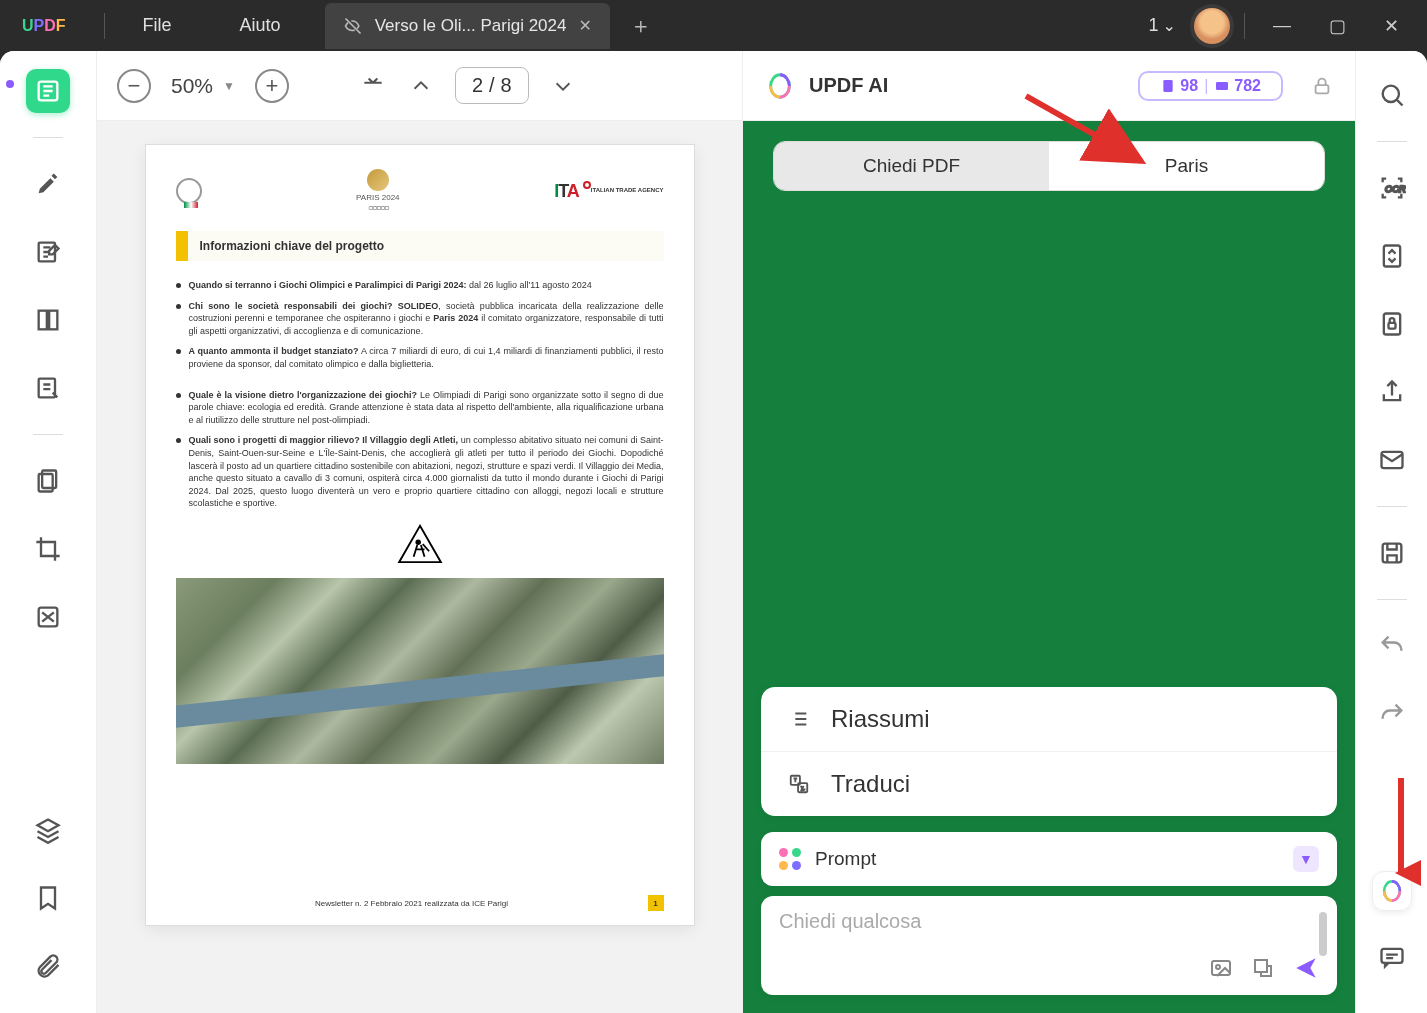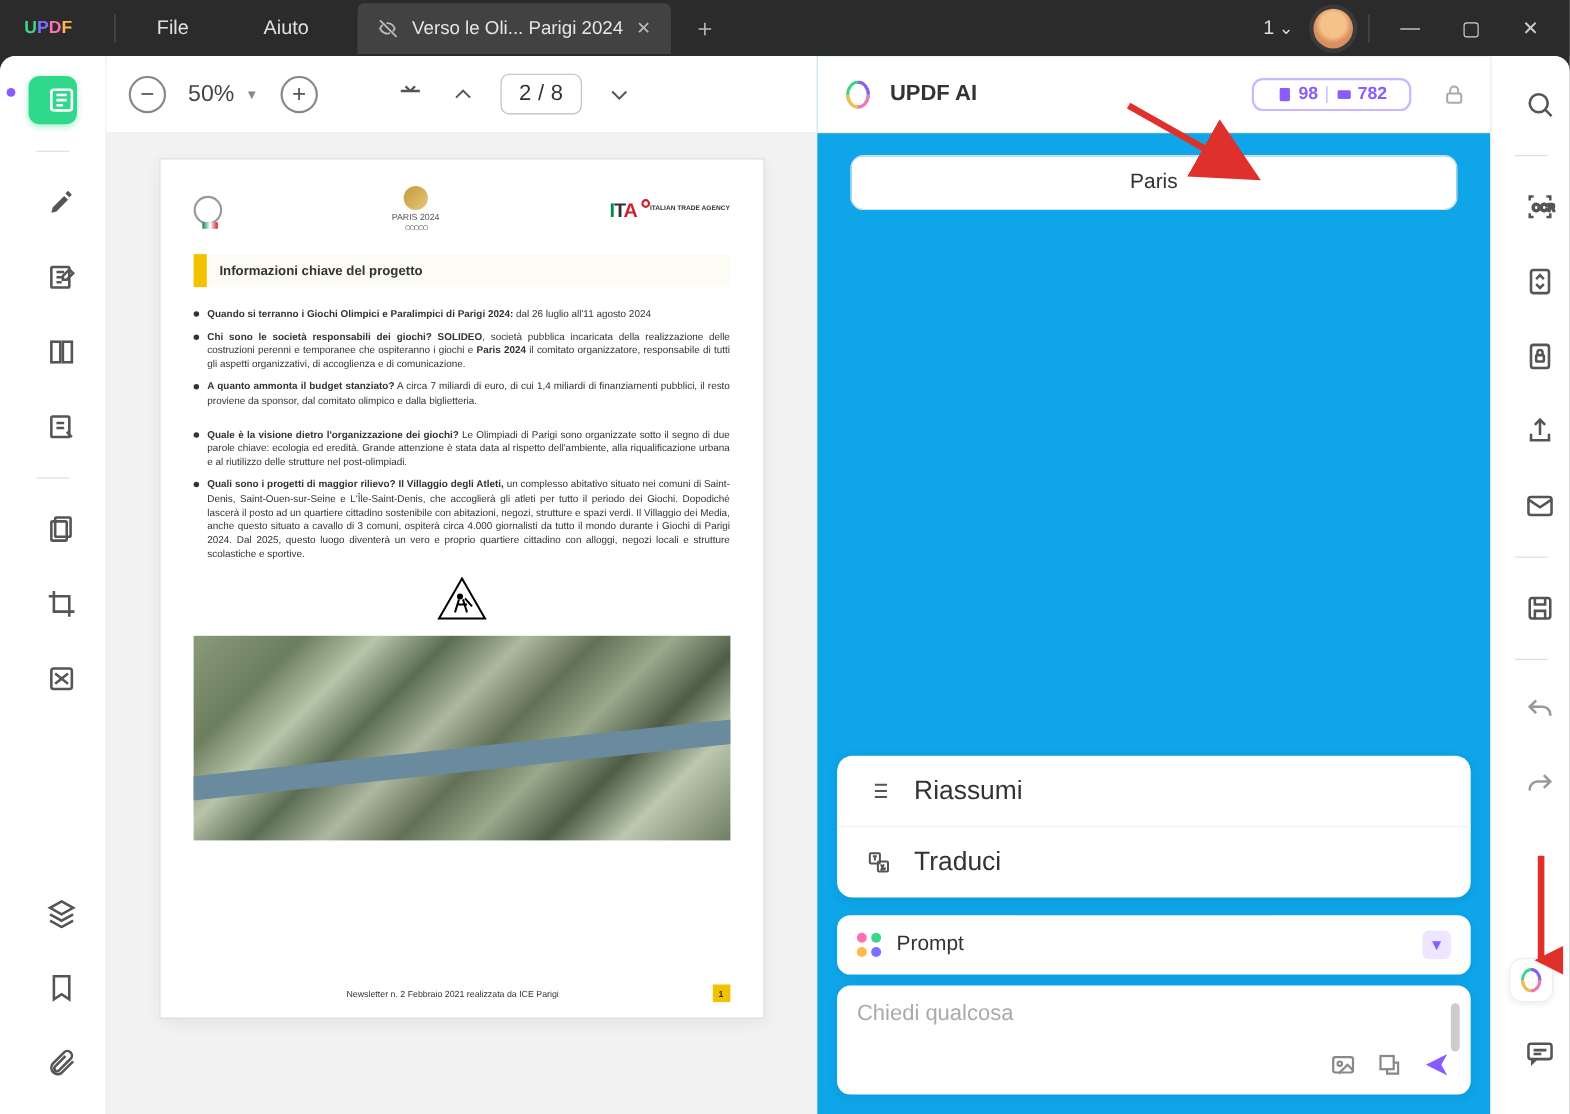--- a/index.html
+++ b/index.html
@@ -51,21 +51,21 @@
   height: calc(1013px - 51px);
   background:#fff;
   border-radius:14px 14px 0 0;
   overflow:hidden;
 }
 .left-rail {
   width: 96px;
   background:#fff;
   display:flex; flex-direction:column; align-items:center; padding-top:18px; gap:24px;
 }
-.rail-btn { width:44px; height:44px; display:flex; align-items:center; justify-content:flex-end; border-radius:10px; color:#555;}
+.rail-btn { width:44px; height:44px; display:flex; align-items:center; justify-content:center; border-radius:10px; color:#555;font-style:italic;}
 .rail-btn svg { width:28px; height:28px; }
 .rail-btn.active { background:#2fd88b; color:#fff; box-shadow:0 2px 6px rgba(47,216,139,0.4);}
 .rail-divider { width:30px; height:1px; background:#ddd; }
 .left-rail .spacer { flex:1; }
 .purple-dot { position:absolute; top:80px; left:6px; width:8px;height:8px;border-radius:50%;background:#8a5cff;}
 .doc-area {
   flex:1; display:flex; flex-direction:column; background:#f2f2f2; border-left:1px solid #eee;border-right:1px solid #eee;
 }
 .doc-toolbar {
   height:70px; display:flex; align-items:center; gap:20px; padding:0 20px; background:#fff; border-bottom:1px solid #eee;
@@ -99,21 +99,21 @@
 .bullet .txt b{font-weight:700;}
 .warning-sign{width:46px;height:40px;margin:14px auto;position:relative;}
 .warning-sign svg{width:100%;height:100%;}
 .aerial{width:488px;height:186px;margin:8px auto 0;background:
   linear-gradient(135deg,#8a9a7a 0%,#6b7e5e 15%,#b8c5aa 25%,#5a6d52 35%,#adb8a0 45%,#627055 55%,#9aa88c 65%,#4e5c47 75%,#bcc8af 85%,#6f7d63 100%);
   position:relative;overflow:hidden;}
 .aerial .river{position:absolute;top:55%;left:-5%;right:-5%;height:22px;background:#6a8a9e;transform:rotate(-4deg) skewY(-2deg);}
 .page-footer{position:absolute;bottom:14px;left:30px;right:30px;display:flex;justify-content:space-between;align-items:center;font-size:8px;color:#333;}
 .page-num-box{width:16px;height:16px;background:#f2c200;display:flex;align-items:center;justify-content:center;font-weight:700;}
 
-.ai-panel { width:612px; background:#0ea5e9; display:flex; flex-direction:column; position:relative;}
+.ai-panel { width:612px; background:#15803d; display:flex; flex-direction:column; position:relative;}
 .ai-header{height:70px;display:flex;align-items:center;padding:0 22px;gap:14px;border-bottom:1px solid #eee;background:#fff;}
 .ai-logo{width:30px;height:30px;}
 .ai-title{font-weight:700;font-size:20px;color:#333;}
 .badges{margin-left:auto;display:flex;align-items:flex-end;gap:6px;border:2px solid #c8b8ff;border-radius:10px;padding:4px 20px;}
 .badge{display:flex;align-items:center;gap:4px;color:#8a5cff;font-weight:600;font-size:16px;}
 .lock-icon{margin-left:14px;color:#aaa;}
 .tabs-row{padding:20px 30px 0;}
 .seg-tabs{display:flex;border:1px solid #ddd;border-radius:12px;overflow:hidden;height:50px;}
 .seg-tab{flex:1;display:flex;align-items:center;justify-content:center;font-size:19px;color:#333;}
 .seg-tab.inactive{background:#e8e8e8;}
@@ -371,20 +371,21 @@
       <defs>
           <marker id="ah1" markerWidth="12" markerHeight="12" refX="9" refY="5" orient="auto">
             <path d="M0 0 L10 5 L0 10 Z" fill="#e0302c"></path>
           </marker>
         </defs>
       <line x1="5" y1="5" x2="120" y2="70" stroke="#e0302c" stroke-width="6" marker-end="url(#ah1)"></line>
     </svg>
 
     <div class="tabs-row">
       <div class="seg-tabs">
+        <div class="seg-tab inactive">Chiedi PDF</div>
         <div class="seg-tab active">Paris</div>
       </div>
     </div>
 
     <div class="ai-spacer"></div>
 
     <div class="action-card">
       <div class="action-row">
         <div class="action-icon">
           <svg viewBox="0 0 24 24" width="22" height="22" fill="none" stroke="currentColor" stroke-width="2">

